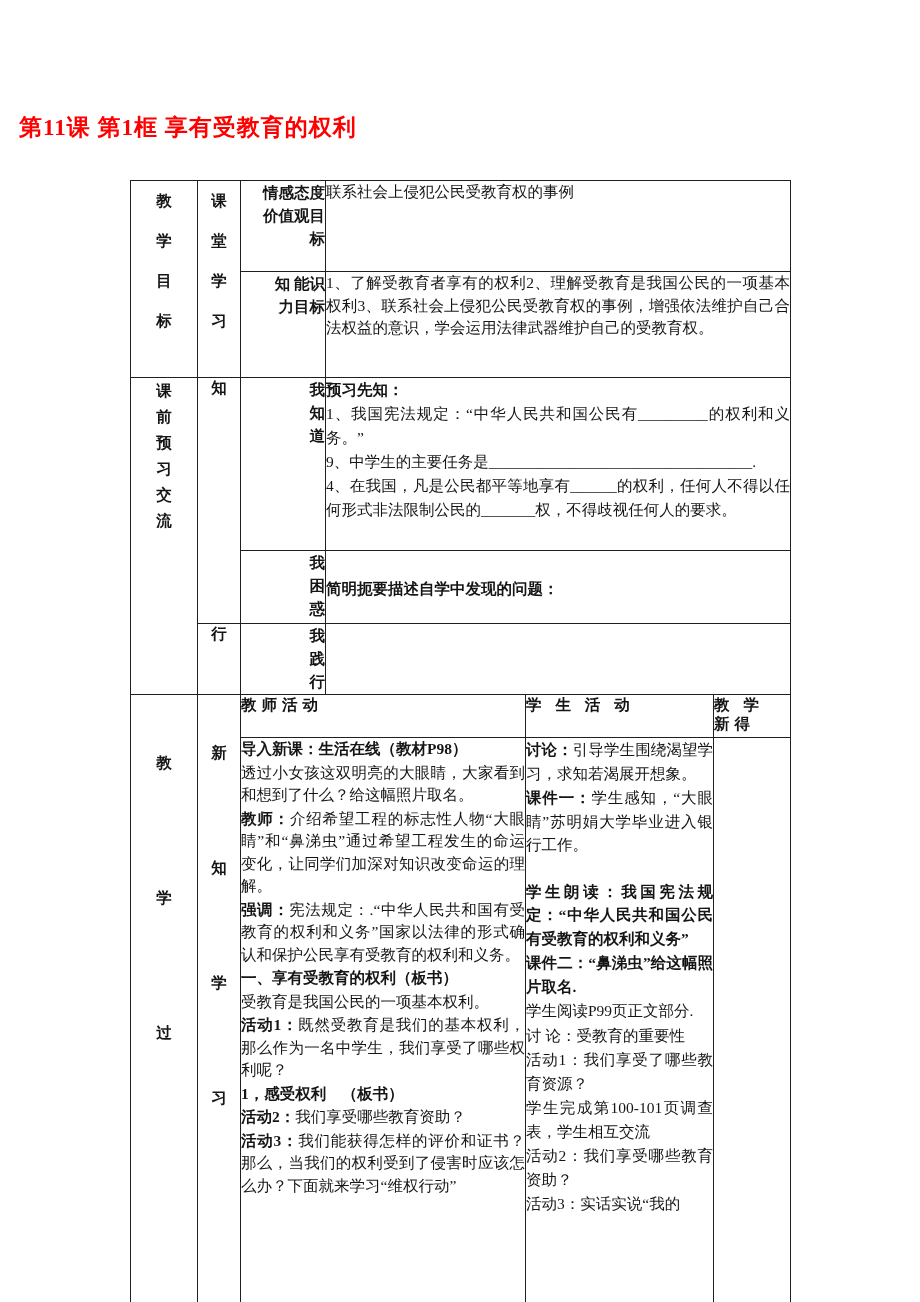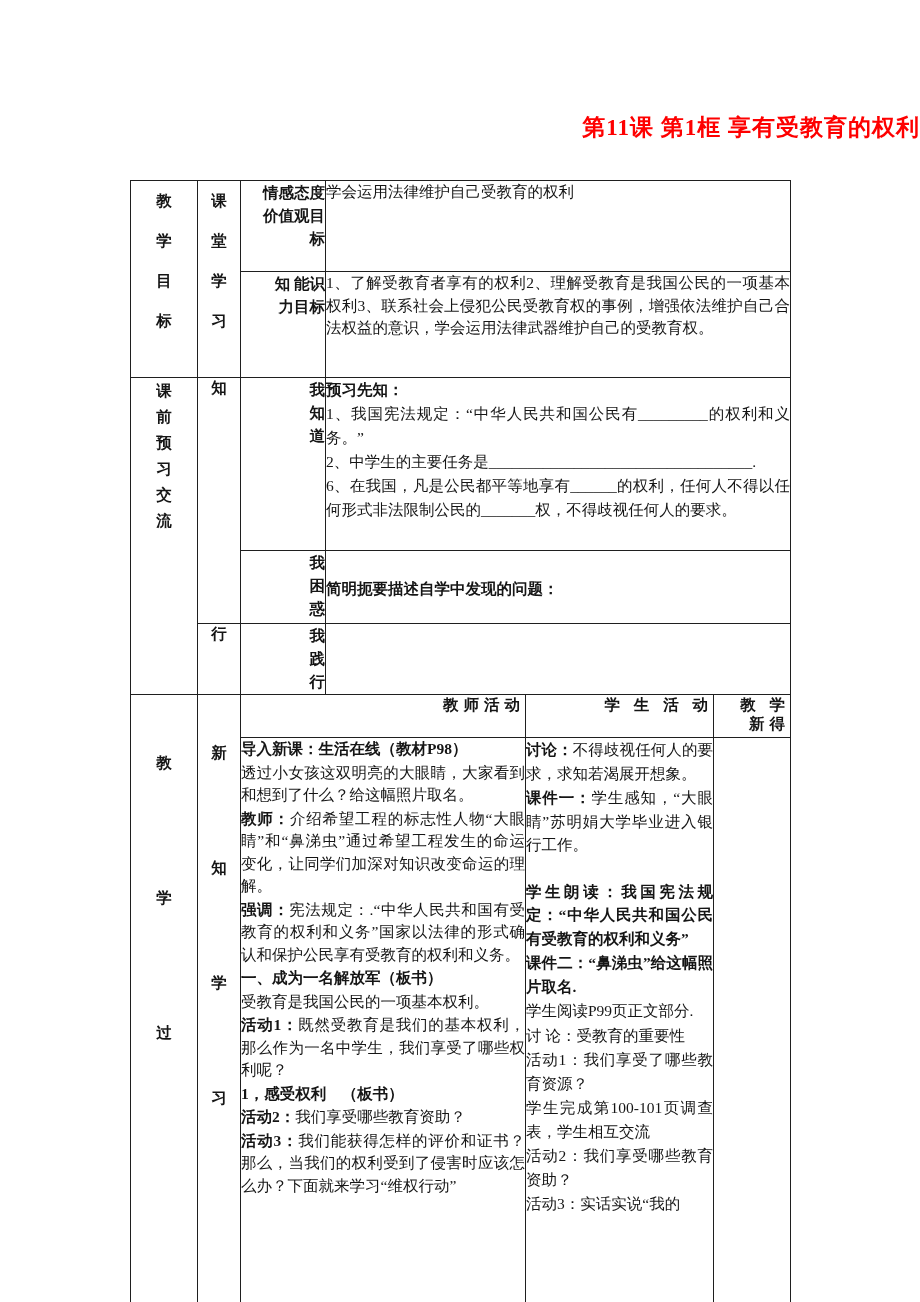--- a/index.html
+++ b/index.html
@@ -2,21 +2,21 @@
 <html><head>
 <meta charset="utf-8">
 <style>
   html,body{margin:0;padding:0;}
   body{
     width:920px;height:1302px;background:#ffffff;overflow:hidden;position:relative;
     font-family:"Liberation Serif","DejaVu Serif",serif;color:#151515;
   }
   .page{position:absolute;inset:0;}
   .title{
-    margin-top:112px;text-align:right;font-size:23px;font-weight:bold;
+    margin-top:112px;text-align:left;font-size:23px;font-weight:bold;
     color:#fe0000;letter-spacing:1px;padding-left:19px;
   }
   .doc-table{position:absolute;left:130px;top:180px;width:661px;}
   table.t{border-collapse:collapse;width:661px;table-layout:fixed;}
   table.t + table.t{margin-top:-1px;}
   .t td{border:1px solid #1f1f1f;vertical-align:top;font-size:15.5px;overflow:hidden;padding:0;}
   
   .vc{text-align:center;font-weight:bold;white-space:pre-line;font-size:16px;}
   .vc-goal,.vc-class{vertical-align:middle;line-height:40px;}
   .vc-preview{vertical-align:top;padding-top:8px;line-height:26px;}
@@ -25,21 +25,21 @@
   .vc-newknow{vertical-align:top;padding-top:8px;line-height:115px;}
   
   .lbl{font-weight:bold;text-align:right;padding:5px 4px 0 9px;line-height:23px;white-space:pre-line;}
   
   .content{padding:6px 10px 0 10px;line-height:22.5px;text-align:justify;}
   .content p{margin:0;}
   .preview-content p{line-height:24px;}
   .preview-content .hd{font-weight:bold;}
   .confuse-content .hd{font-weight:bold;margin-top:27px;}
   
-  .hdr{font-weight:bold;text-align:right;vertical-align:middle;letter-spacing:5px;
+  .hdr{font-weight:bold;text-align:left;vertical-align:middle;letter-spacing:5px;
        white-space:pre-line;line-height:19px;font-size:16px;height:42px;}
   
   .acts p{margin:0 0 1px 0;}
   .acts .b{font-weight:bold;}
   .student-acts{line-height:23.5px;}
   .gap-before{margin-top:23px !important;}
 </style>
 </head>
 <body>
 
@@ -62,21 +62,21 @@
 学
 目
 标</td>
         <td rowspan="2" class="vc vc-class">课
 堂
 学
 习</td>
         <td class="lbl" style="height:90px">情感态度
 价值观目
 标</td>
-        <td class="content">学会运用法律维护自己受教育的权利</td>
+        <td class="content">联系社会上侵犯公民受教育权的事例</td>
       </tr>
       <tr>
         <td class="lbl" style="height:105px">知 能识
 力目标</td>
         <td class="content">1、了解受教育者享有的权利2、理解受教育是我国公民的一项基本权利3、联系社会上侵犯公民受教育权的事例，增强依法维护自己合法权益的意识，学会运用法律武器维护自己的受教育权。</td>
       </tr>
     </tbody>
       </table>
 
     <table class="t s2">
@@ -94,22 +94,22 @@
 习
 交
 流</td>
         <td rowspan="2" class="vc vc-know">知</td>
         <td class="lbl" style="height:172px">我
 知
 道</td>
         <td class="content preview-content">
           <p class="hd">预习先知：</p>
           <p>1、我国宪法规定：“中华人民共和国公民有_________的权利和义务。”</p>
-          <p>2、中学生的主要任务是__________________________________.</p>
-          <p>6、在我国，凡是公民都平等地享有______的权利，任何人不得以任何形式非法限制公民的_______权，不得歧视任何人的要求。</p>
+          <p>9、中学生的主要任务是__________________________________.</p>
+          <p>4、在我国，凡是公民都平等地享有______的权利，任何人不得以任何形式非法限制公民的_______权，不得歧视任何人的要求。</p>
         </td>
       </tr>
       <tr>
         <td class="lbl" style="height:72px">我
 困
 惑</td>
         <td class="content confuse-content">
           <p class="hd">简明扼要描述自学中发现的问题：</p>
         </td>
       </tr>
@@ -144,29 +144,29 @@
         <td class="hdr">学 生 活 动</td>
         <td class="hdr">教 学
 新得</td>
       </tr>
       <tr>
         <td class="content acts teacher-acts" style="height:572px">
           <p><span class="b">导入新课：生活在线（教材P98）</span><span></span></p>
           <p><span class="b"></span><span>透过小女孩这双明亮的大眼睛，大家看到和想到了什么？给这幅照片取名。</span></p>
           <p><span class="b">教师：</span><span>介绍希望工程的标志性人物“大眼睛”和“鼻涕虫”通过希望工程发生的命运变化，让同学们加深对知识改变命运的理解。</span></p>
           <p><span class="b">强调：</span><span>宪法规定：.“中华人民共和国有受教育的权利和义务”国家以法律的形式确认和保护公民享有受教育的权利和义务。</span></p>
-          <p><span class="b">一、成为一名解放军（板书）</span><span></span></p>
+          <p><span class="b">一、享有受教育的权利（板书）</span><span></span></p>
           <p><span class="b"></span><span>受教育是我国公民的一项基本权利。</span></p>
           <p><span class="b">活动1：</span><span>既然受教育是我们的基本权利，那么作为一名中学生，我们享受了哪些权利呢？</span></p>
           <p><span class="b">1，感受权利　（板书）</span><span></span></p>
           <p><span class="b">活动2：</span><span>我们享受哪些教育资助？</span></p>
           <p><span class="b">活动3：</span><span>我们能获得怎样的评价和证书？那么，当我们的权利受到了侵害时应该怎么办？下面就来学习“维权行动”</span></p>
         </td>
         <td class="content acts student-acts">
-          <p><span class="b">讨论：</span><span>不得歧视任何人的要求，求知若渴展开想象。</span></p>
+          <p><span class="b">讨论：</span><span>引导学生围绕渴望学习，求知若渴展开想象。</span></p>
           <p><span class="b">课件一：</span><span>学生感知，“大眼睛”苏明娟大学毕业进入银行工作。</span></p>
           <p class="gap-before"><span class="b">学生朗读：我国宪法规定：“中华人民共和国公民有受教育的权利和义务”</span><span></span></p>
           <p><span class="b">课件二：“鼻涕虫”给这幅照片取名.</span><span></span></p>
           <p><span class="b"></span><span>学生阅读P99页正文部分.</span></p>
           <p><span class="b"></span><span>讨 论：受教育的重要性</span></p>
           <p><span class="b"></span><span>活动1：我们享受了哪些教育资源？</span></p>
           <p><span class="b"></span><span>学生完成第100-101页调查表，学生相互交流</span></p>
           <p><span class="b"></span><span>活动2：我们享受哪些教育资助？</span></p>
           <p><span class="b"></span><span>活动3：实话实说“我的</span></p>
         </td>

